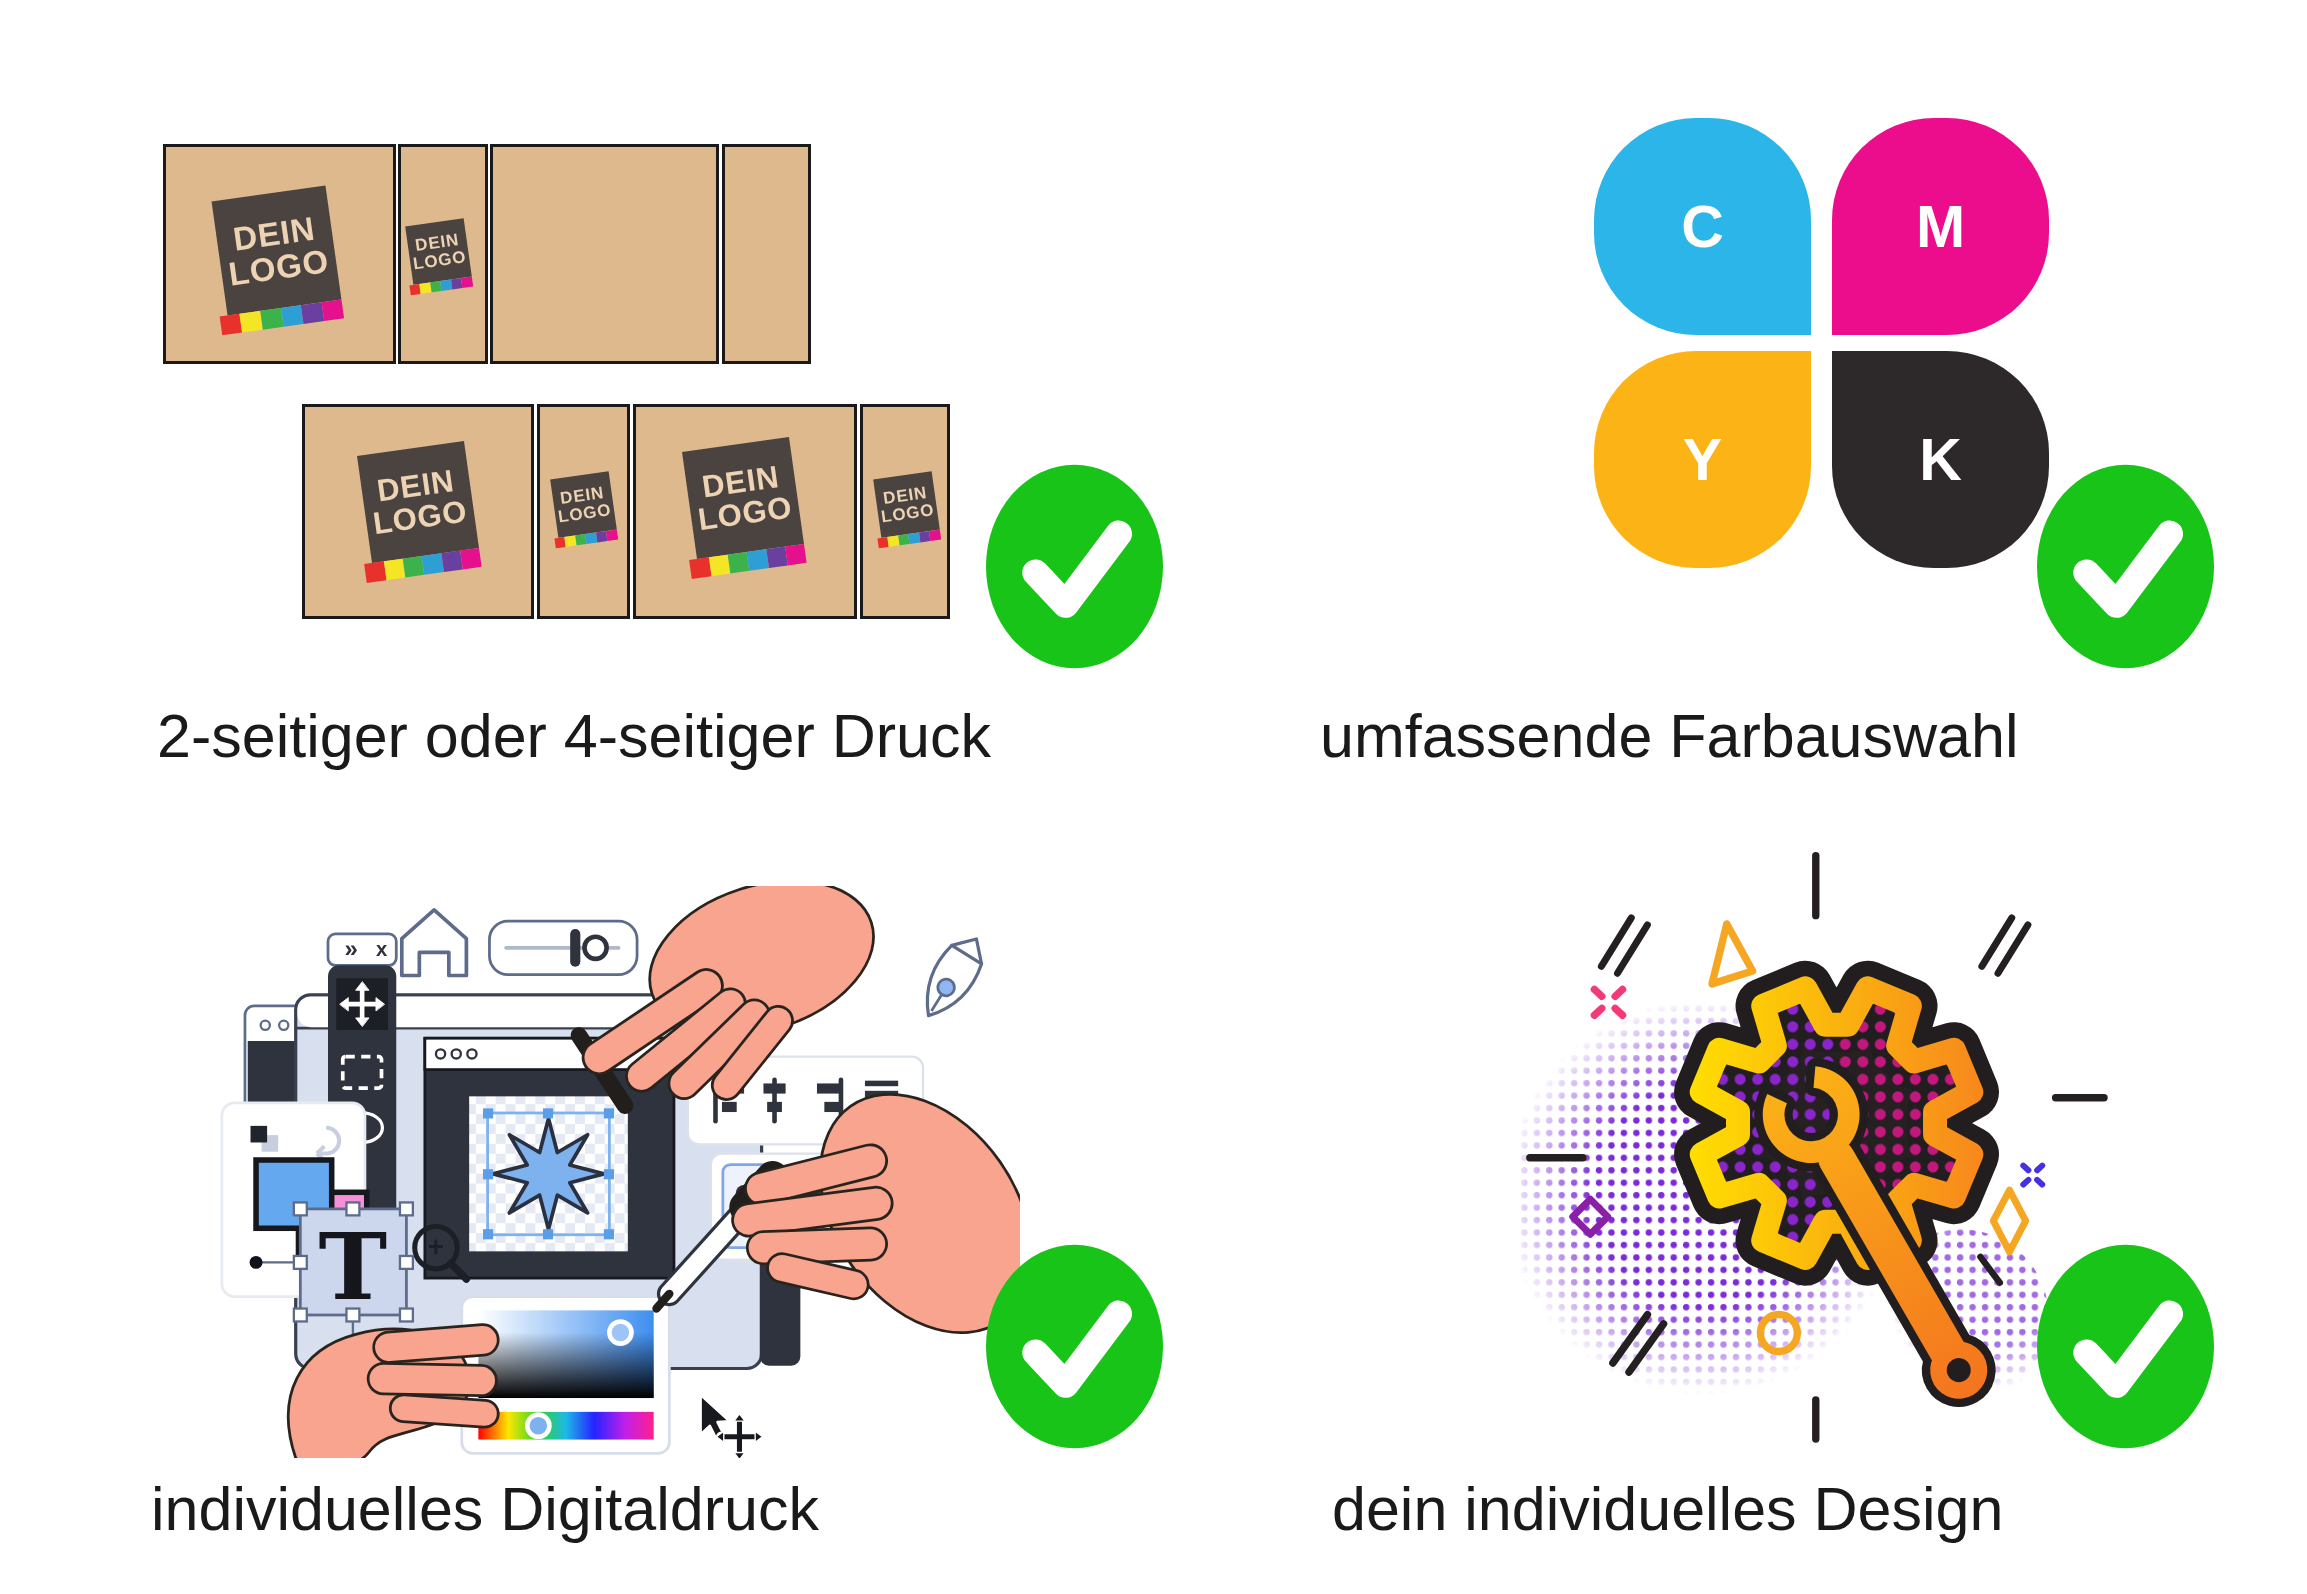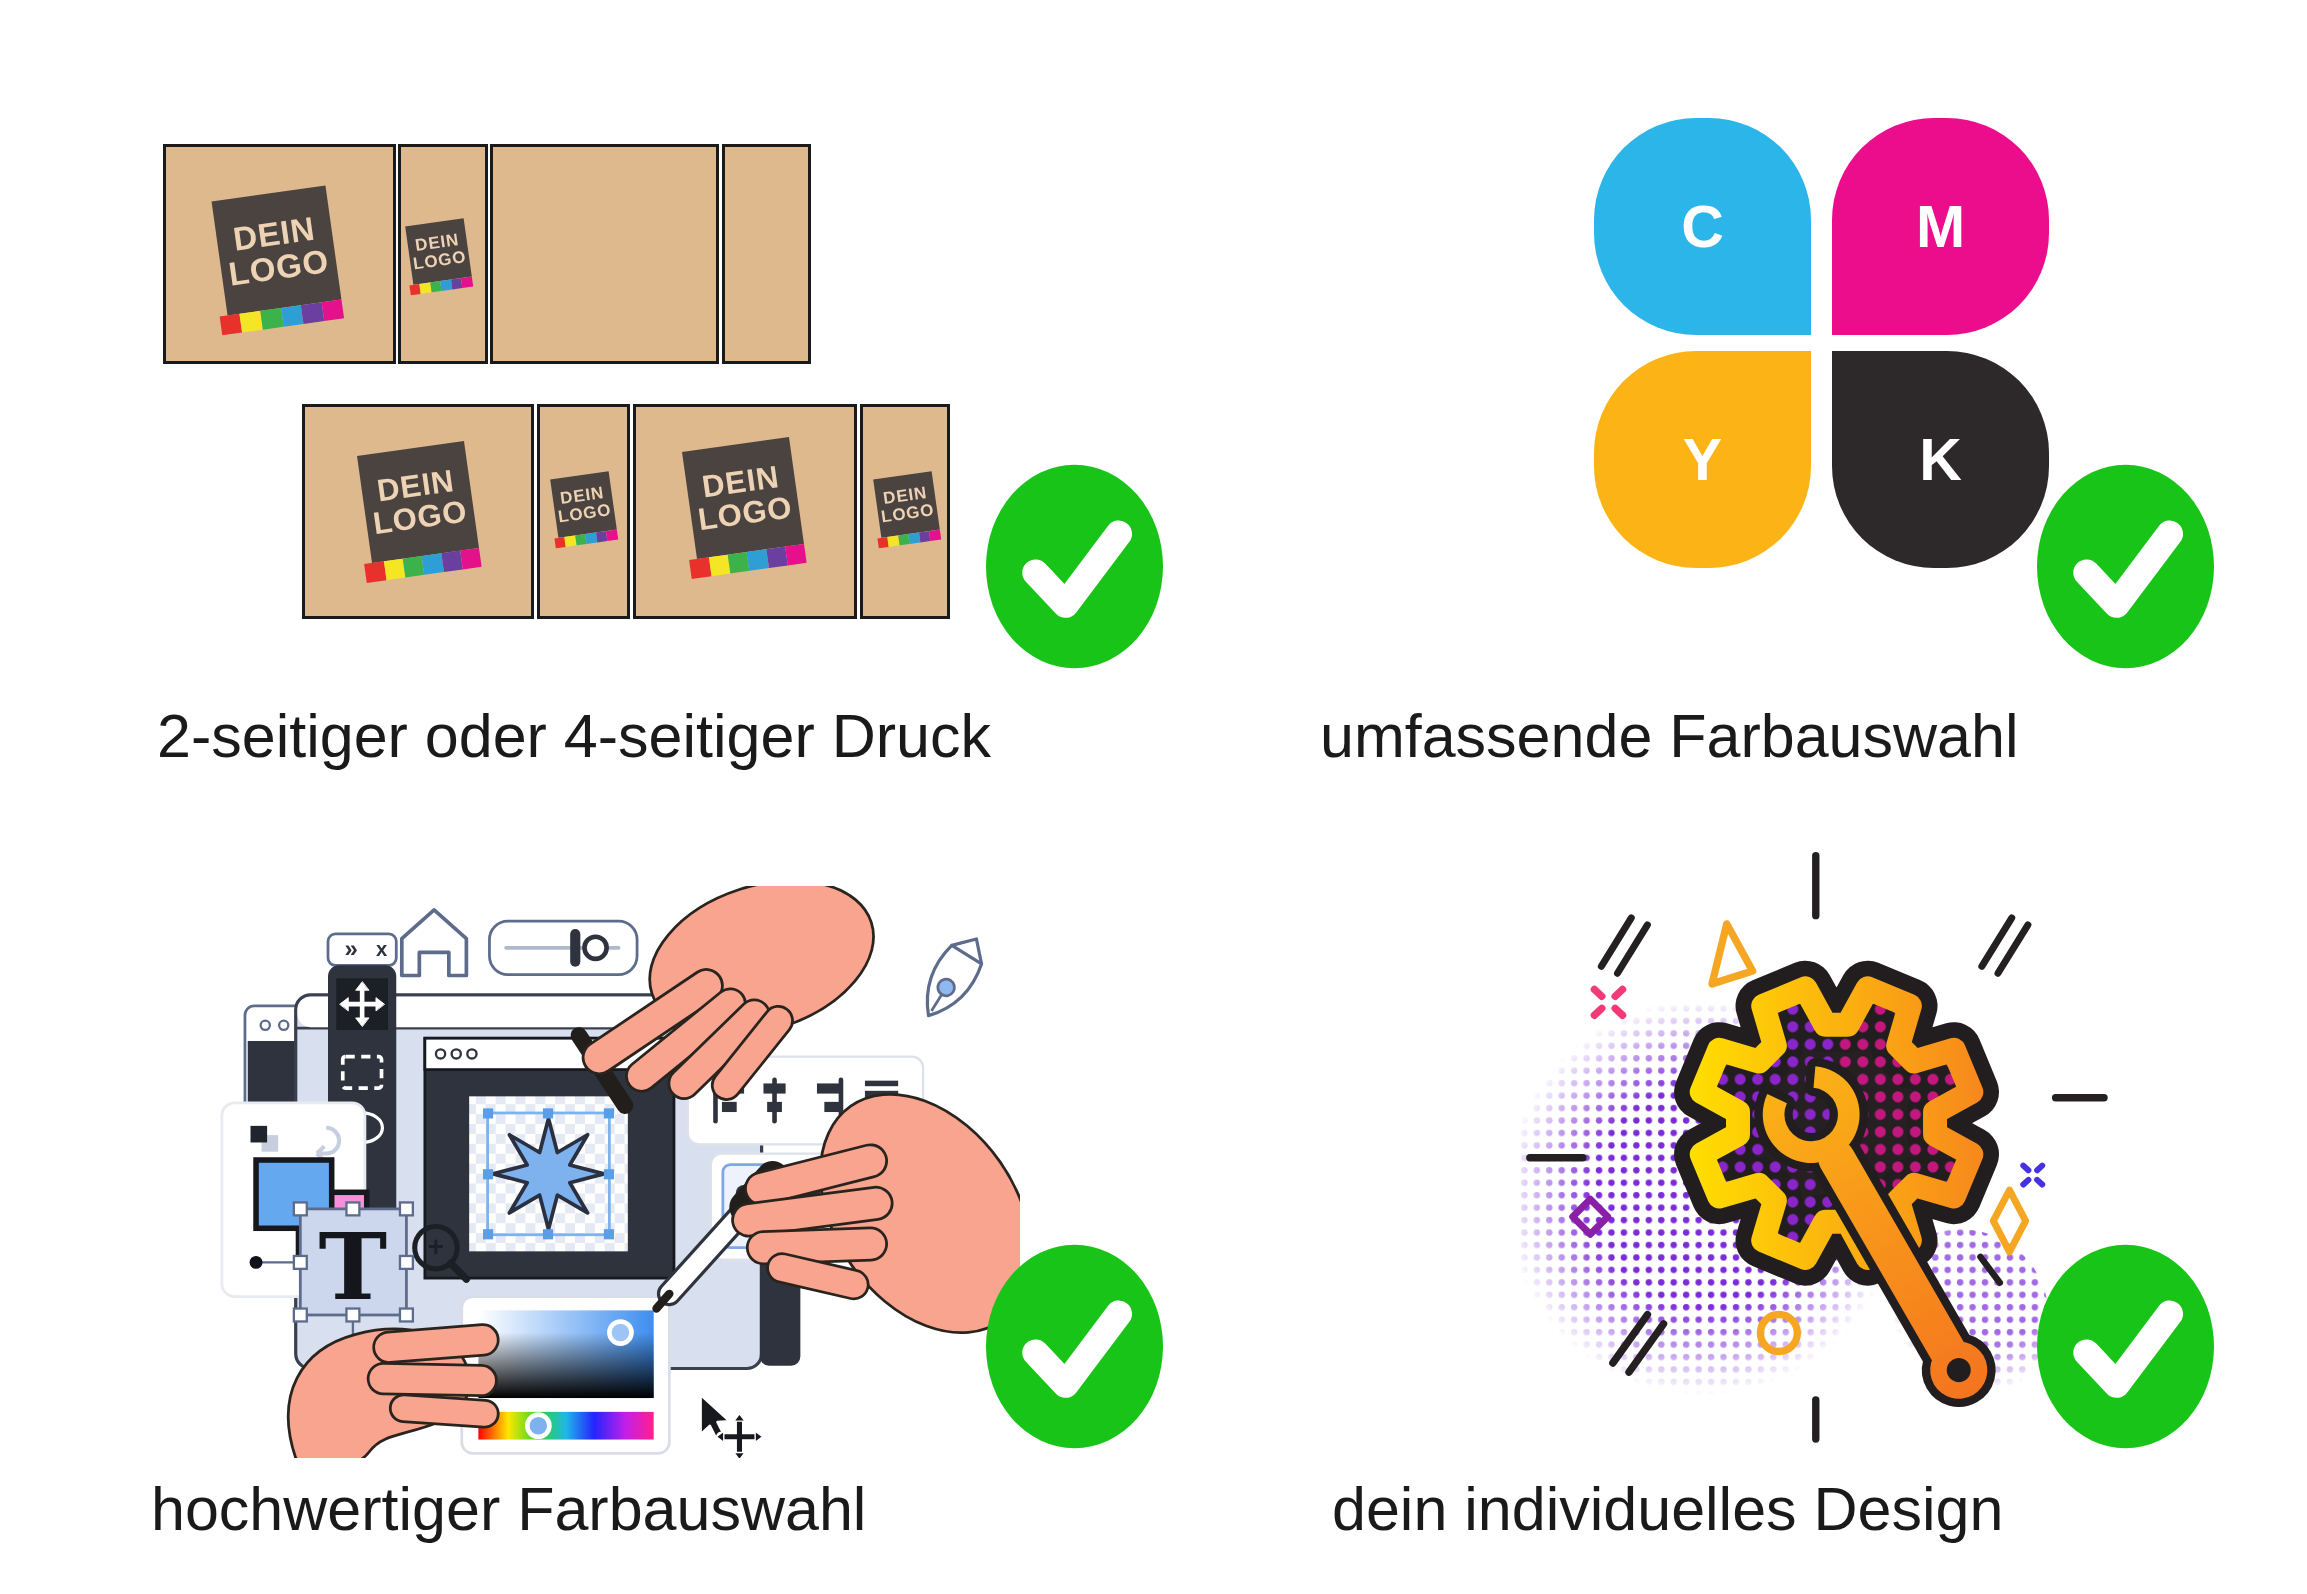--- a/index.html
+++ b/index.html
@@ -365,21 +365,21 @@
 
       <g>
         <path d="M534,552 l0,42 l10,-9 l8,16 l8,-4 l-8,-16 l13,-1 Z" fill="#17191E" stroke="#fff" stroke-width="2.5" stroke-linejoin="round"></path>
         <g>
           <path d="M556,597 h40 M576,577 v40" stroke="#fff" stroke-width="11" stroke-linecap="round"></path>
           <path d="M556,597 h40 M576,577 v40" stroke="#17191E" stroke-width="5.5" stroke-linecap="round"></path>
           <path d="M576,572 l-6,8 h12 Z M576,622 l-6,-8 h12 Z M551,597 l8,-6 v12 Z M601,597 l-8,-6 v12 Z" fill="#17191E" stroke="#fff" stroke-width="1.5"></path>
         </g>
       </g>
     </svg>
-    <div class="caption" style="left:151px;top:1474px;width:1043px">hochwertiger Farbauswahl</div>
+    <div class="caption" style="left:151px;top:1474px;width:1043px">individuelles Digitaldruck</div>
   </section>
 
   <section>
     <svg class="abs" style="left:1518px;top:828px" width="614" height="618" viewBox="0 0 1330 1340">
       <defs>
         <pattern id="dotsCloud" width="27" height="27" patternUnits="userSpaceOnUse">
           <circle cx="13" cy="13" r="7" fill="var(--dot_cloud)"></circle>
         </pattern>
         <pattern id="dotsP" width="38" height="38" patternUnits="userSpaceOnUse">
           <circle cx="19" cy="19" r="12" fill="var(--dot_purple)"></circle>

